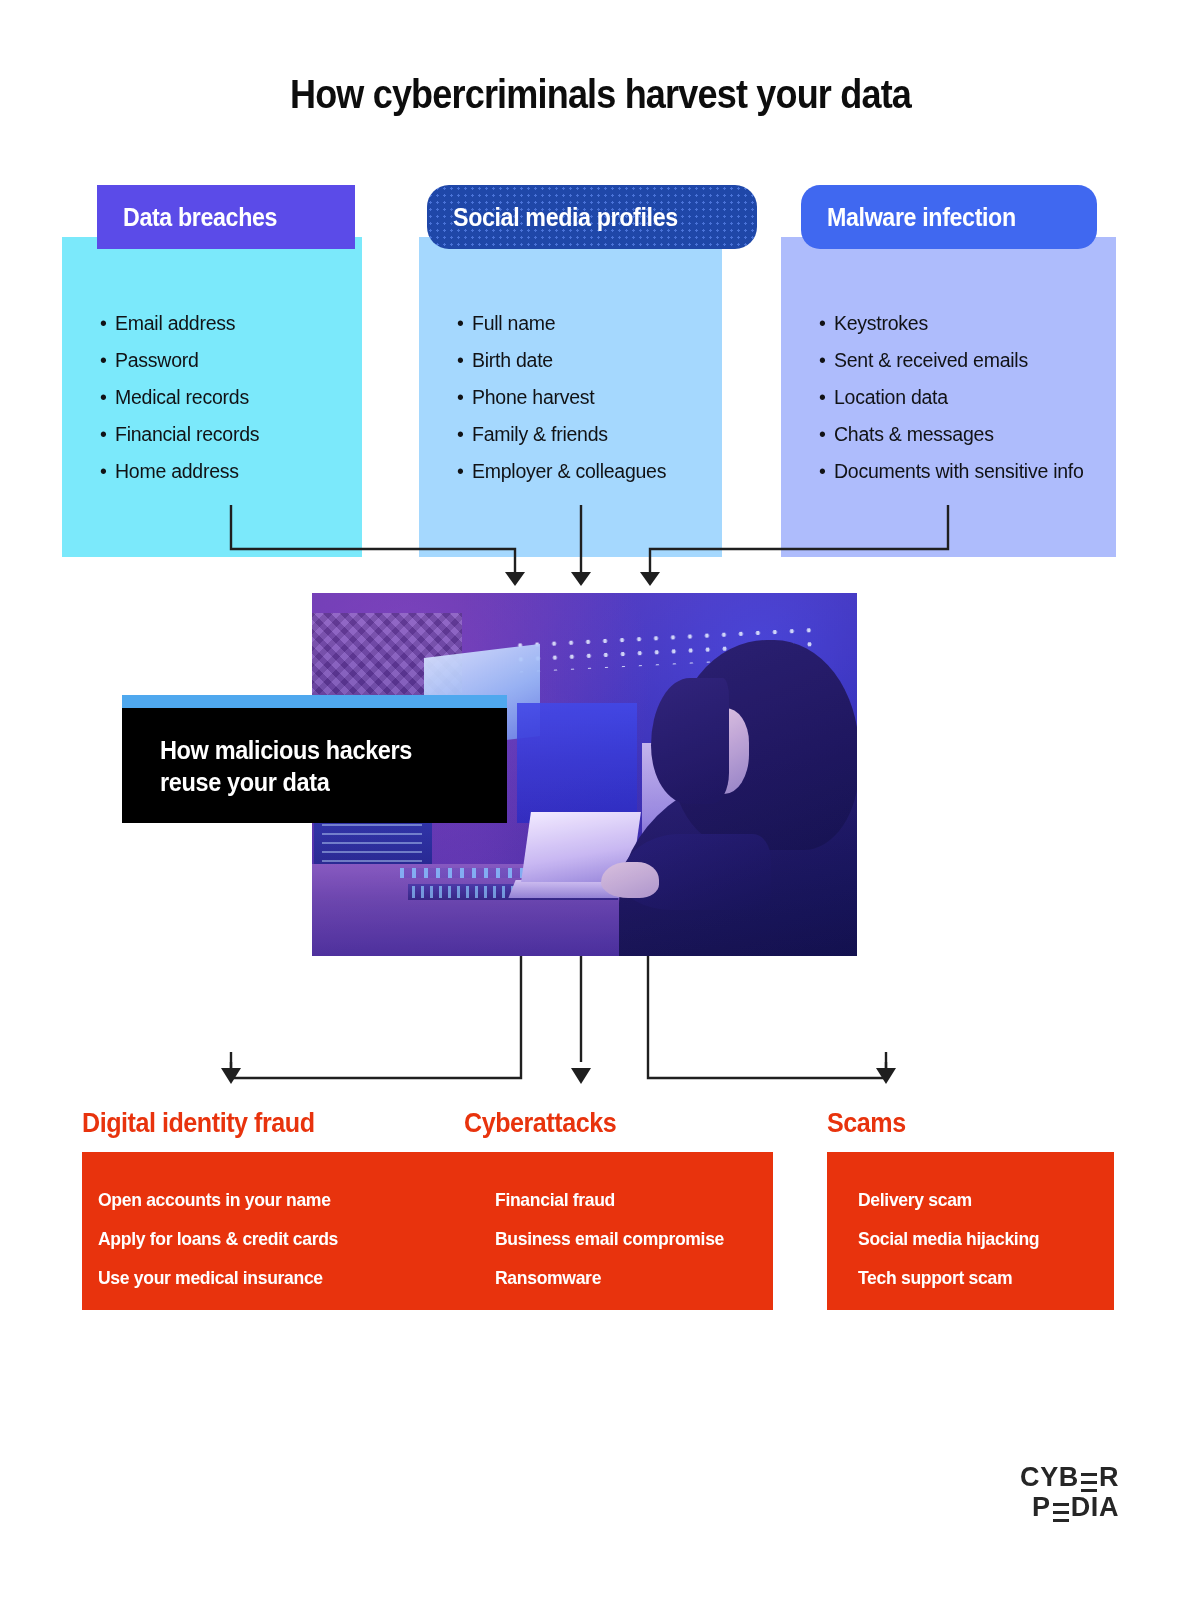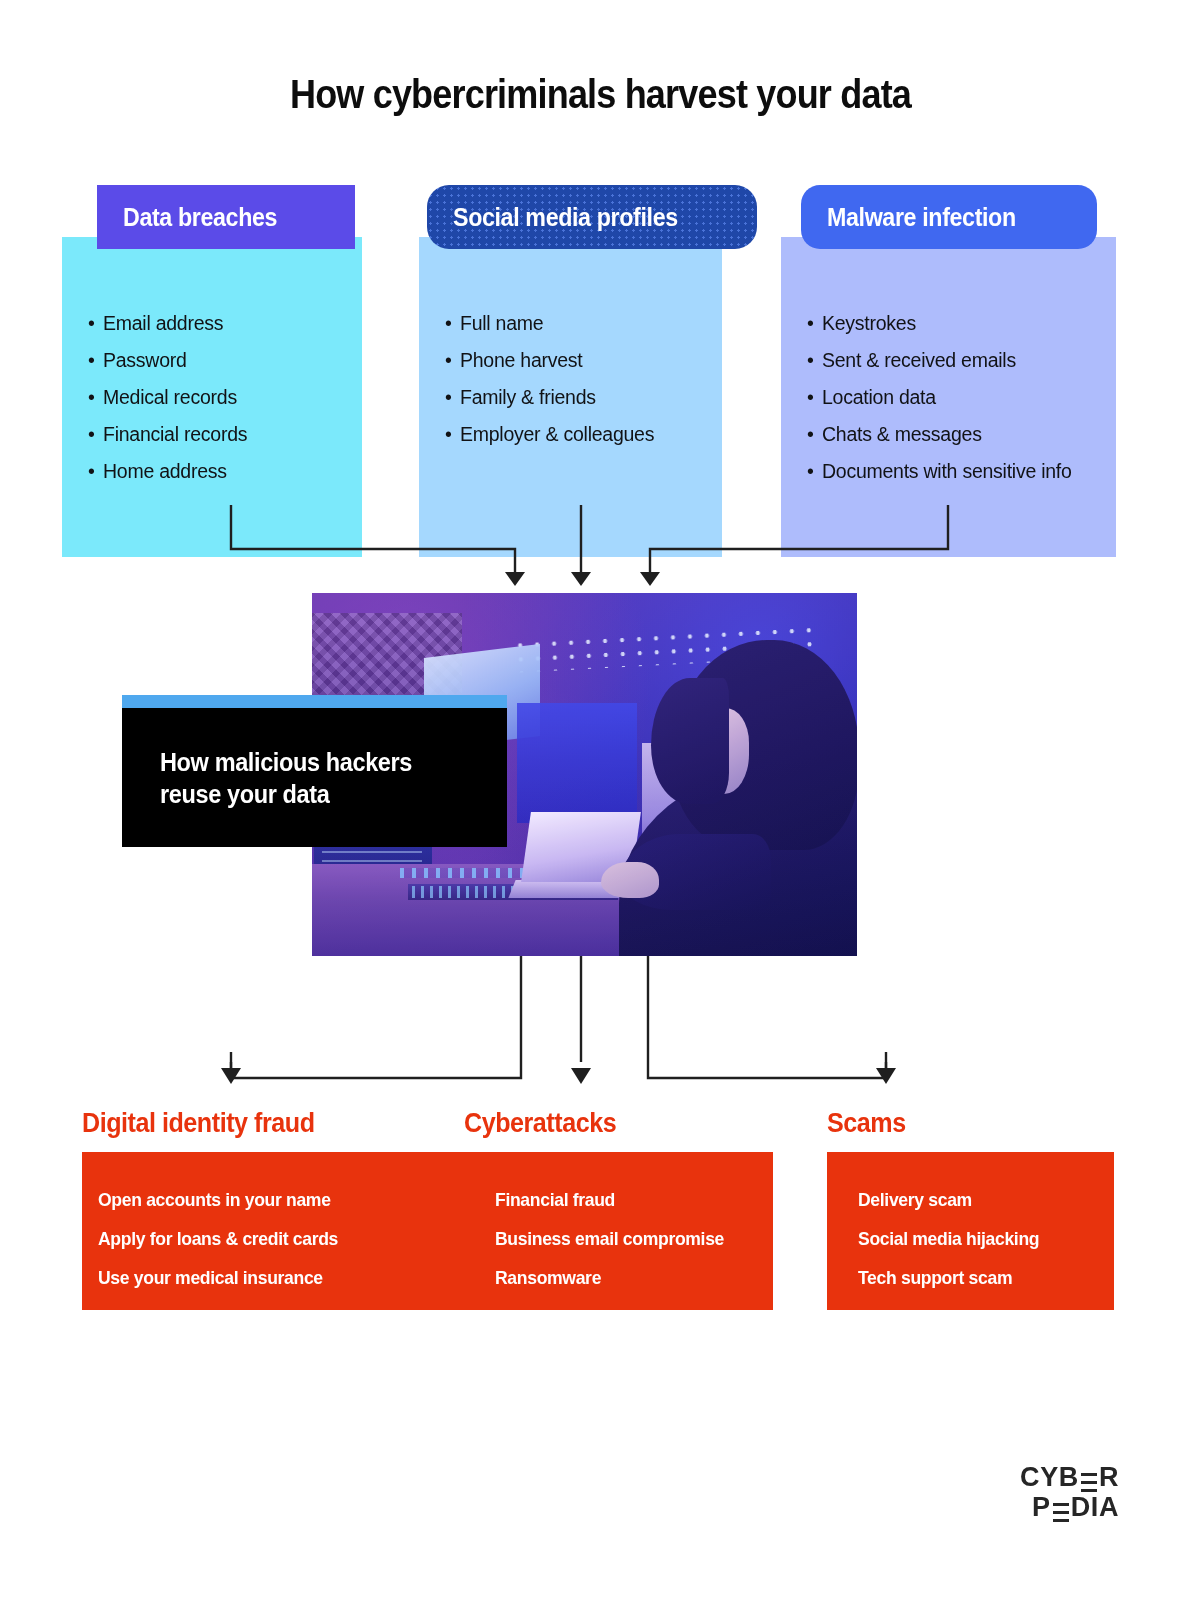--- a/index.html
+++ b/index.html
@@ -29,21 +29,21 @@
     color: #0d0d0d;
     transform: scaleX(0.9);
     white-space: nowrap;
   }
 
   
   .src-card { position: absolute; }
   .src-body {
     position: absolute;
     left: 0; top: 0;
-    padding: 68px 14px 18px 26px;
+    padding: 68px 14px 18px 38px;
   }
   .src-head {
     position: absolute;
     left: 0; top: 0;
     height: 64px;
     display: flex;
     align-items: center;
     padding-left: 26px;
     z-index: 3;
     margin-left: 35px;
@@ -242,21 +242,21 @@
   #hero-strip {
     position: absolute;
     left: 122px; top: 695px;
     width: 385px; height: 13px;
     background: #4FA8EE;
     z-index: 4;
   }
   #hero-caption {
     position: absolute;
     left: 122px; top: 708px;
-    width: 385px; height: 139px;
+    width: 385px; height: 115px;
     background: #000000;
     z-index: 5;
     display: flex;
     align-items: center;
     padding-left: 38px;
   }
   #hero-caption .cap-text {
     color: #ffffff;
     font-size: 25px;
     font-weight: 700;
@@ -356,20 +356,21 @@
     </div>
     <div class="src-head">
       <span class="src-head-label">Data breaches</span>
     </div>
   </div>
 
   <div class="src-card" id="card-social">
     <div class="src-body">
       <ul class="src-list">
         <li>Full name</li>
+        <li>Birth date</li>
         <li>Phone harvest</li>
         <li>Family &amp; friends</li>
         <li>Employer &amp; colleagues</li>
       </ul>
     </div>
     <div class="src-head">
       <span class="src-head-label">Social media profiles</span>
     </div>
   </div>
 

